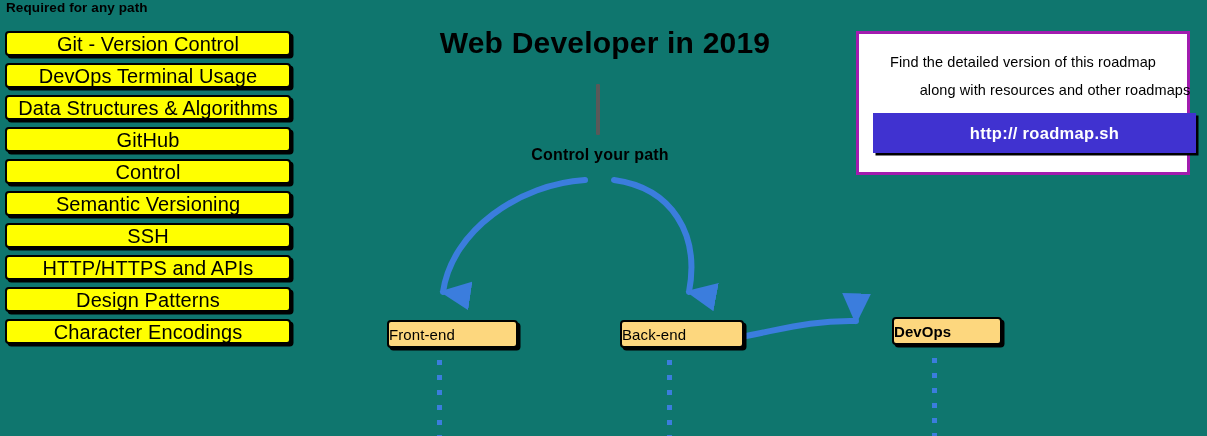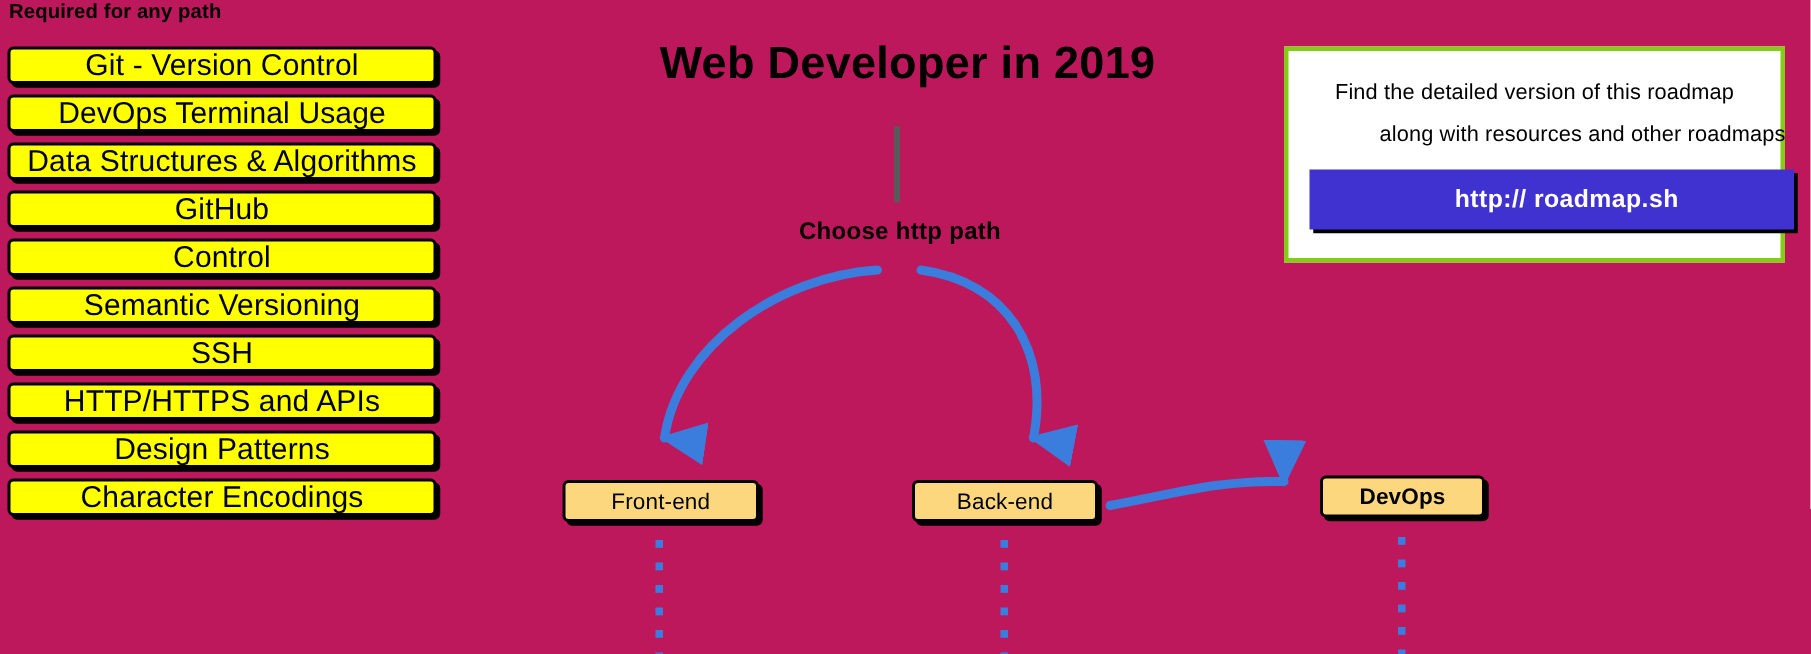--- a/index.html
+++ b/index.html
@@ -8,21 +8,21 @@
     background: #ffffff;
   }
   body {
     font-family: "Liberation Sans", sans-serif;
     -webkit-font-smoothing: antialiased;
   }
   #canvas {
     position: relative;
     width: 1207px;
     height: 436px;
-    background: #be185d;
+    background: #0f766e;
     overflow: hidden;
   }
 
   
   #left-col {
     position: absolute;
     left: 0;
     top: 0;
     width: 300px;
     height: 436px;
@@ -111,23 +111,23 @@
 
   
   .path-box {
     position: absolute;
     background: #FDD77E;
     border: 2.5px solid #000000;
     border-radius: 4px;
     box-shadow: 2.5px 2.5px 0 #000000;
     display: flex;
     align-items: center;
-    justify-content: center;
     box-sizing: border-box;
     height: 28px;
+    margin-left: 12px;
   }
   .path-box span {
     font-size: 15px;
     color: #000000;
     letter-spacing: 0.1px;
     white-space: nowrap;
     line-height: 1;
   }
   #box-frontend { left: 375px; top: 320px; width: 131px; }
   #box-backend  { left: 608px; top: 320px; width: 124px; }
@@ -146,21 +146,21 @@
   #dots-devops   { left: 932px; top: 358px; height: 78px; }
 
   
   #info-box {
     position: absolute;
     left: 856px;
     top: 31px;
     width: 334px;
     height: 144px;
     background: #ffffff;
-    border: 3px solid #84cc16;
+    border: 3px solid #a21caf;
     box-sizing: border-box;
   }
   .info-line {
     position: absolute;
     left: 0;
     width: 100%;
     text-align: center;
     font-size: 14.5px;
     color: #000000;
     letter-spacing: 0.1px;
@@ -227,21 +227,21 @@
         <div class="req-item">
           <span>Character Encodings</span>
         </div>
       </div>
   </div>
 
   <div class="main-title">Web Developer in 2019</div>
 
   <div class="stem-line"></div>
 
-  <div class="choose-label">Choose http path</div>
+  <div class="choose-label">Control your path</div>
 
   <svg id="arrows" viewBox="0 0 1207 436" width="1207" height="436">
     <defs>
       <marker id="ah-down-left" markerWidth="6" markerHeight="6" refX="2.6" refY="4.6" orient="auto" markerUnits="strokeWidth">
         <path d="M 0.2 0 L 5 0 L 2.6 5.2 Z" fill="#3B7DDD"></path>
       </marker>
       <marker id="ah-down-right" markerWidth="6" markerHeight="6" refX="2.6" refY="4.6" orient="auto" markerUnits="strokeWidth">
         <path d="M 0.2 0 L 5 0 L 2.6 5.2 Z" fill="#3B7DDD"></path>
       </marker>
       <marker id="ah-right" markerWidth="6" markerHeight="6" refX="2.6" refY="4.6" orient="auto" markerUnits="strokeWidth">

